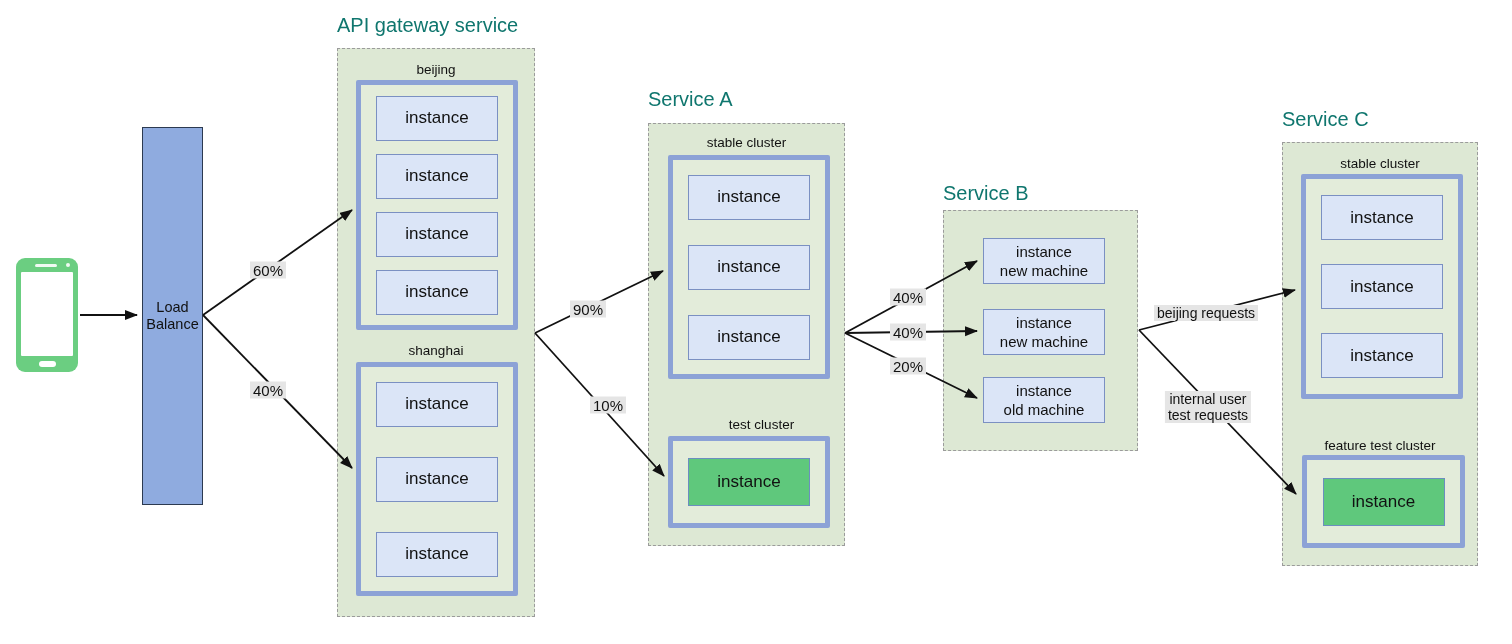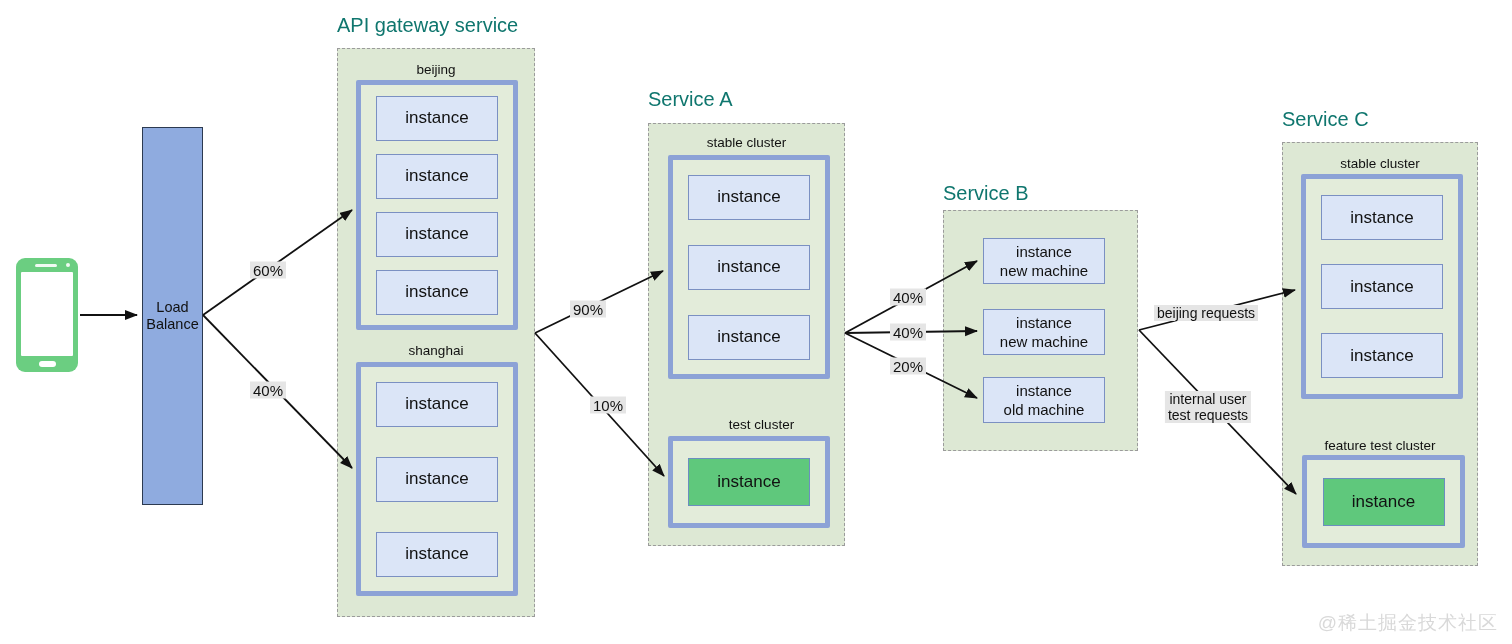--- a/index.html
+++ b/index.html
@@ -158,14 +158,13 @@
   <div class="edge-label" style="left:594px;top:405px;margin-left:14px;">10%</div>
   <div class="edge-label" style="left:908px;top:297px;">40%</div>
   <div class="edge-label" style="left:908px;top:332px;">40%</div>
   <div class="edge-label" style="left:908px;top:366px;">20%</div>
   <div class="edge-label small" style="left:1206px;top:313px;">beijing requests</div>
   <div class="edge-label small" style="left:1208px;top:407px;">
     <div>internal user</div>
     <div>test requests</div>
   </div>
 
-  <div class="watermark">@稀土掘金技术社区</div>
 </div>
 
 </body></html>

